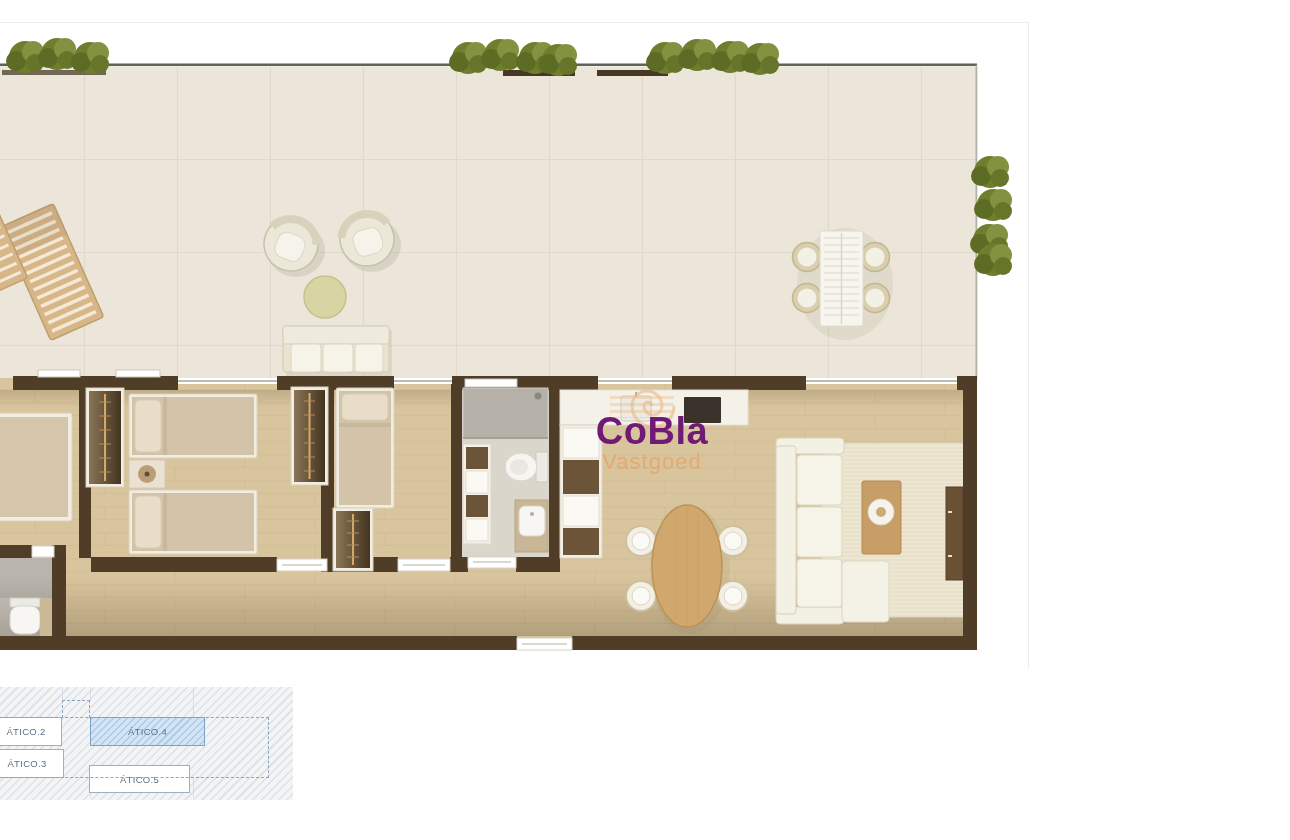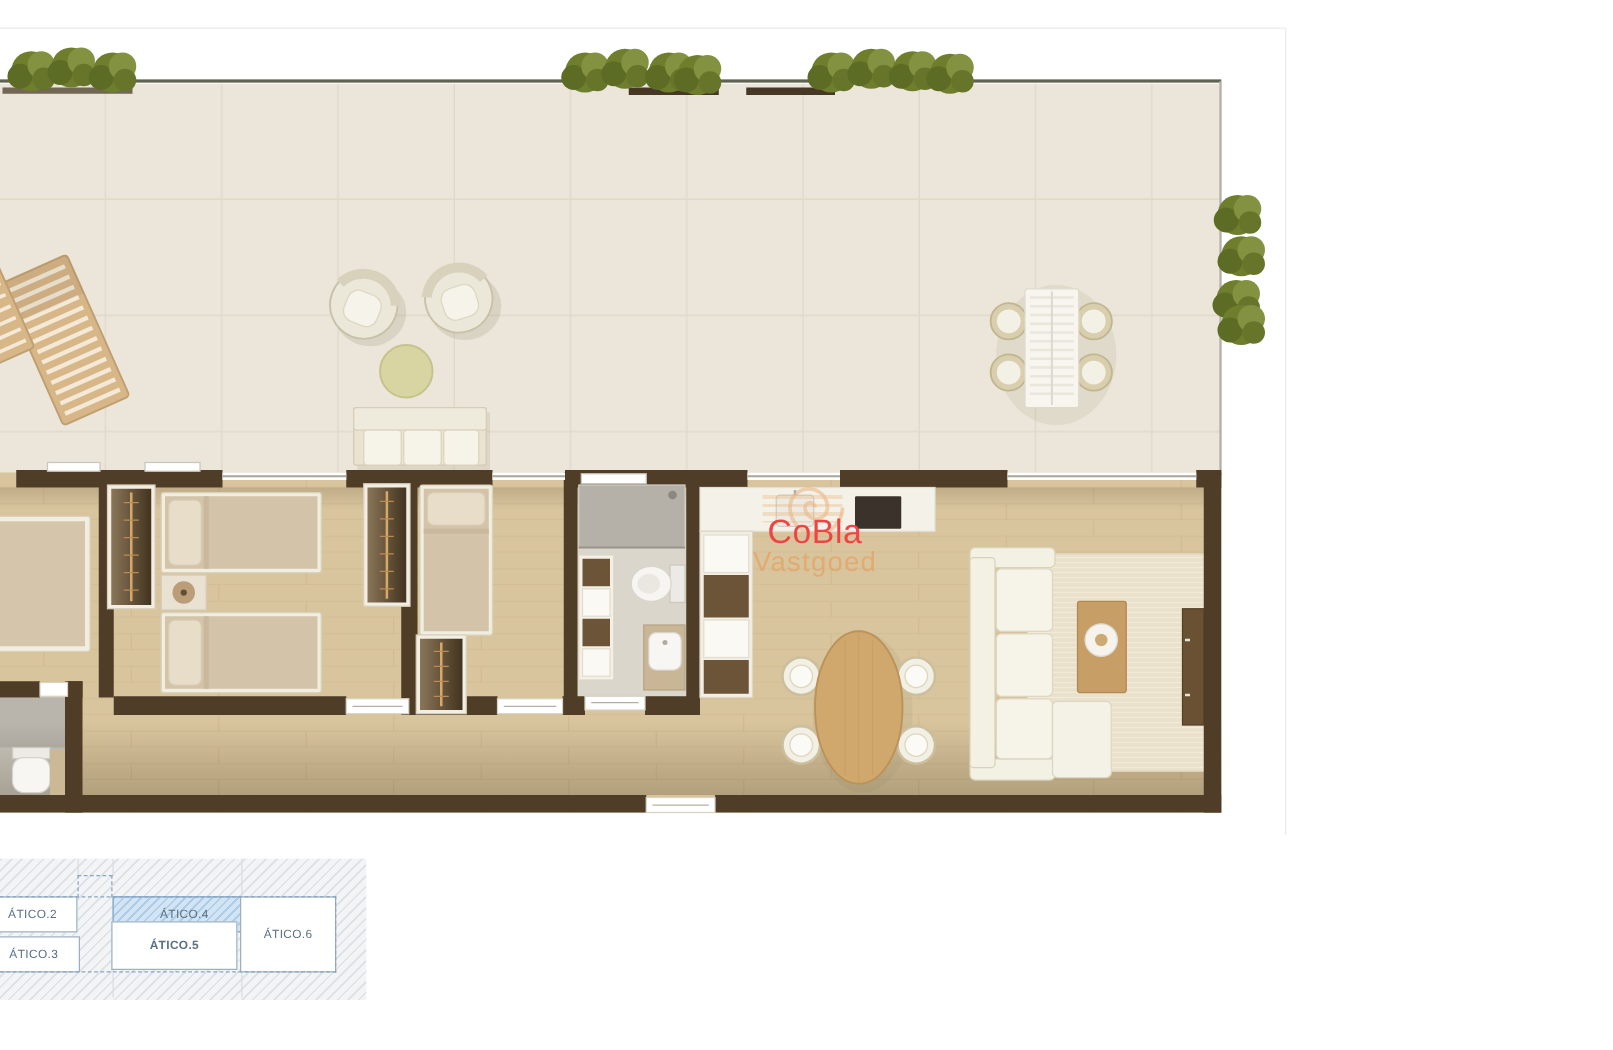--- a/index.html
+++ b/index.html
@@ -8,21 +8,21 @@
     background:#ffffff;font-family:"Liberation Sans",sans-serif;
   }
   .canvas-border{position:absolute;background:#ececec;}
   #plan-svg{position:absolute;left:0;top:0;}
 
   
   .watermark{position:absolute;left:572px;top:384px;width:160px;text-align:center;pointer-events:none;z-index:5;}
   .wm-stripes{position:absolute;left:38px;top:12px;width:64px;height:22px;opacity:.55;
     background:repeating-linear-gradient(180deg,rgba(232,172,104,.55) 0 3px,rgba(255,255,255,0) 3px 7px);}
   .wm-spiral{position:absolute;left:48px;top:-2px;}
-  .wm-brand{position:relative;margin-top:26px;font-size:27px;font-weight:normal;color:#ef4444;letter-spacing:.5px;}
+  .wm-brand{position:relative;margin-top:26px;font-size:38px;font-weight:bold;color:#701a75;letter-spacing:.5px;}
   .wm-sub{position:relative;margin-top:-4px;font-size:22px;font-weight:normal;color:rgba(228,162,100,.75);letter-spacing:1px;}
 
   
   .keyplan{position:absolute;left:0;top:687px;width:293px;height:113px;
     background:repeating-linear-gradient(135deg,#dfe3e6 0 1.5px,#f3f4f6 1.5px 6px);}
   .kp-box{position:absolute;background:#ffffff;border:1px solid #9cb0c2;
     display:flex;align-items:center;justify-content:center;
     font-size:9.5px;color:#5c7083;letter-spacing:.3px;box-sizing:border-box;}
   .kp-box.hl{background:repeating-linear-gradient(135deg,rgba(137,178,215,.45) 0 1.5px,rgba(211,229,244,.9) 1.5px 5px),#cfe3f4;
     border-color:#7ba3c6;}
@@ -373,18 +373,17 @@
 <div class="keyplan">
   <div class="kp-faint" style="left:62px;top:0;height:14px;"></div>
   <div class="kp-faint" style="left:90px;top:0;height:14px;"></div>
   <div class="kp-faint" style="left:193px;top:0;height:30px;"></div>
   <div class="kp-faint" style="left:90px;top:91px;height:20px;"></div>
   <div class="kp-faint" style="left:193px;top:91px;height:20px;"></div>
 
   <div class="kp-box" style="left:-10px;top:30px;width:72px;height:29px;">ÁTICO.2</div>
   <div class="kp-box" style="left:-10px;top:62px;width:74px;height:29px;">ÁTICO.3</div>
   <div class="kp-box hl" style="left:90px;top:30px;width:115px;height:29px;">ÁTICO.4</div>
-  <div class="kp-box" style="left:89px;top:50px;width:101px;height:39px;font-weight:bold;">ÁTICO.5</div>
-  <div class="kp-box" style="left:192px;top:30px;width:77px;height:61px;">ÁTICO.6</div>
+  <div class="kp-box" style="left:89px;top:78px;width:101px;height:28px;">ÁTICO.5</div>
 
   <div class="kp-outline"></div>
   <div class="kp-notch"></div>
 </div>
 
 </body></html>

